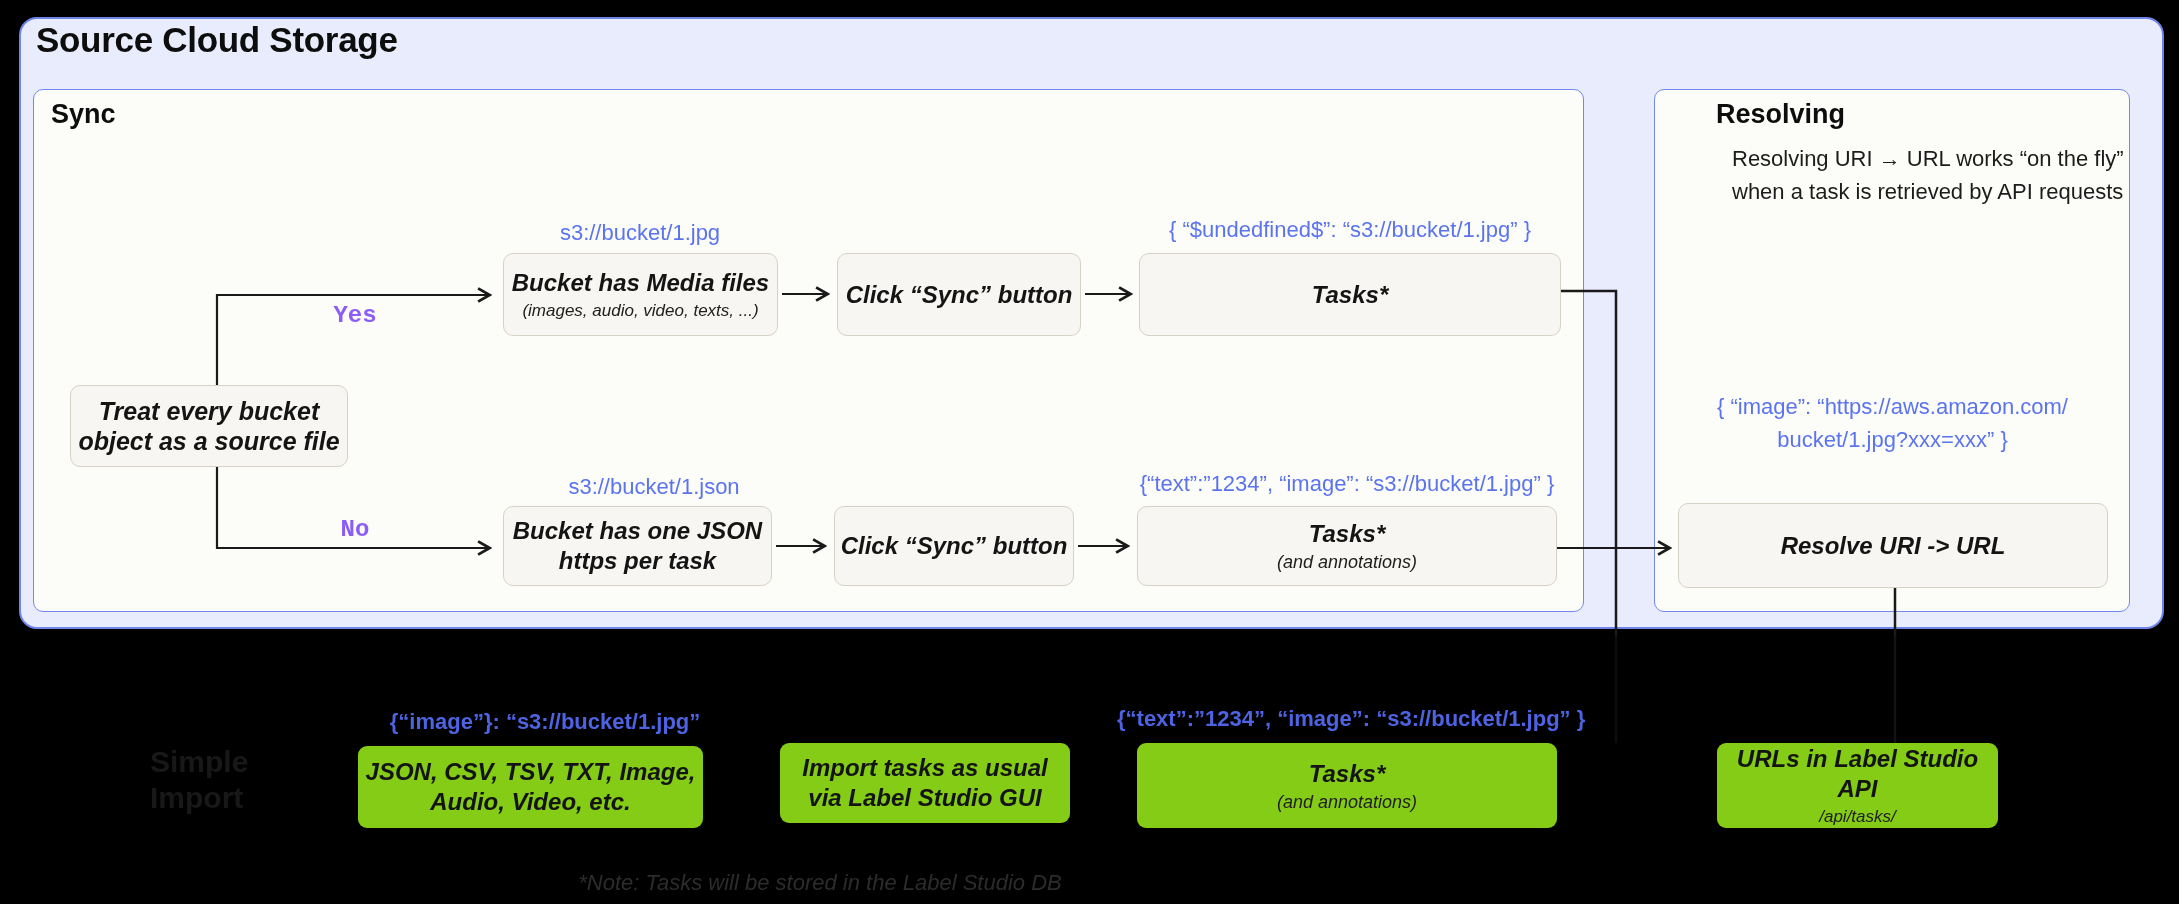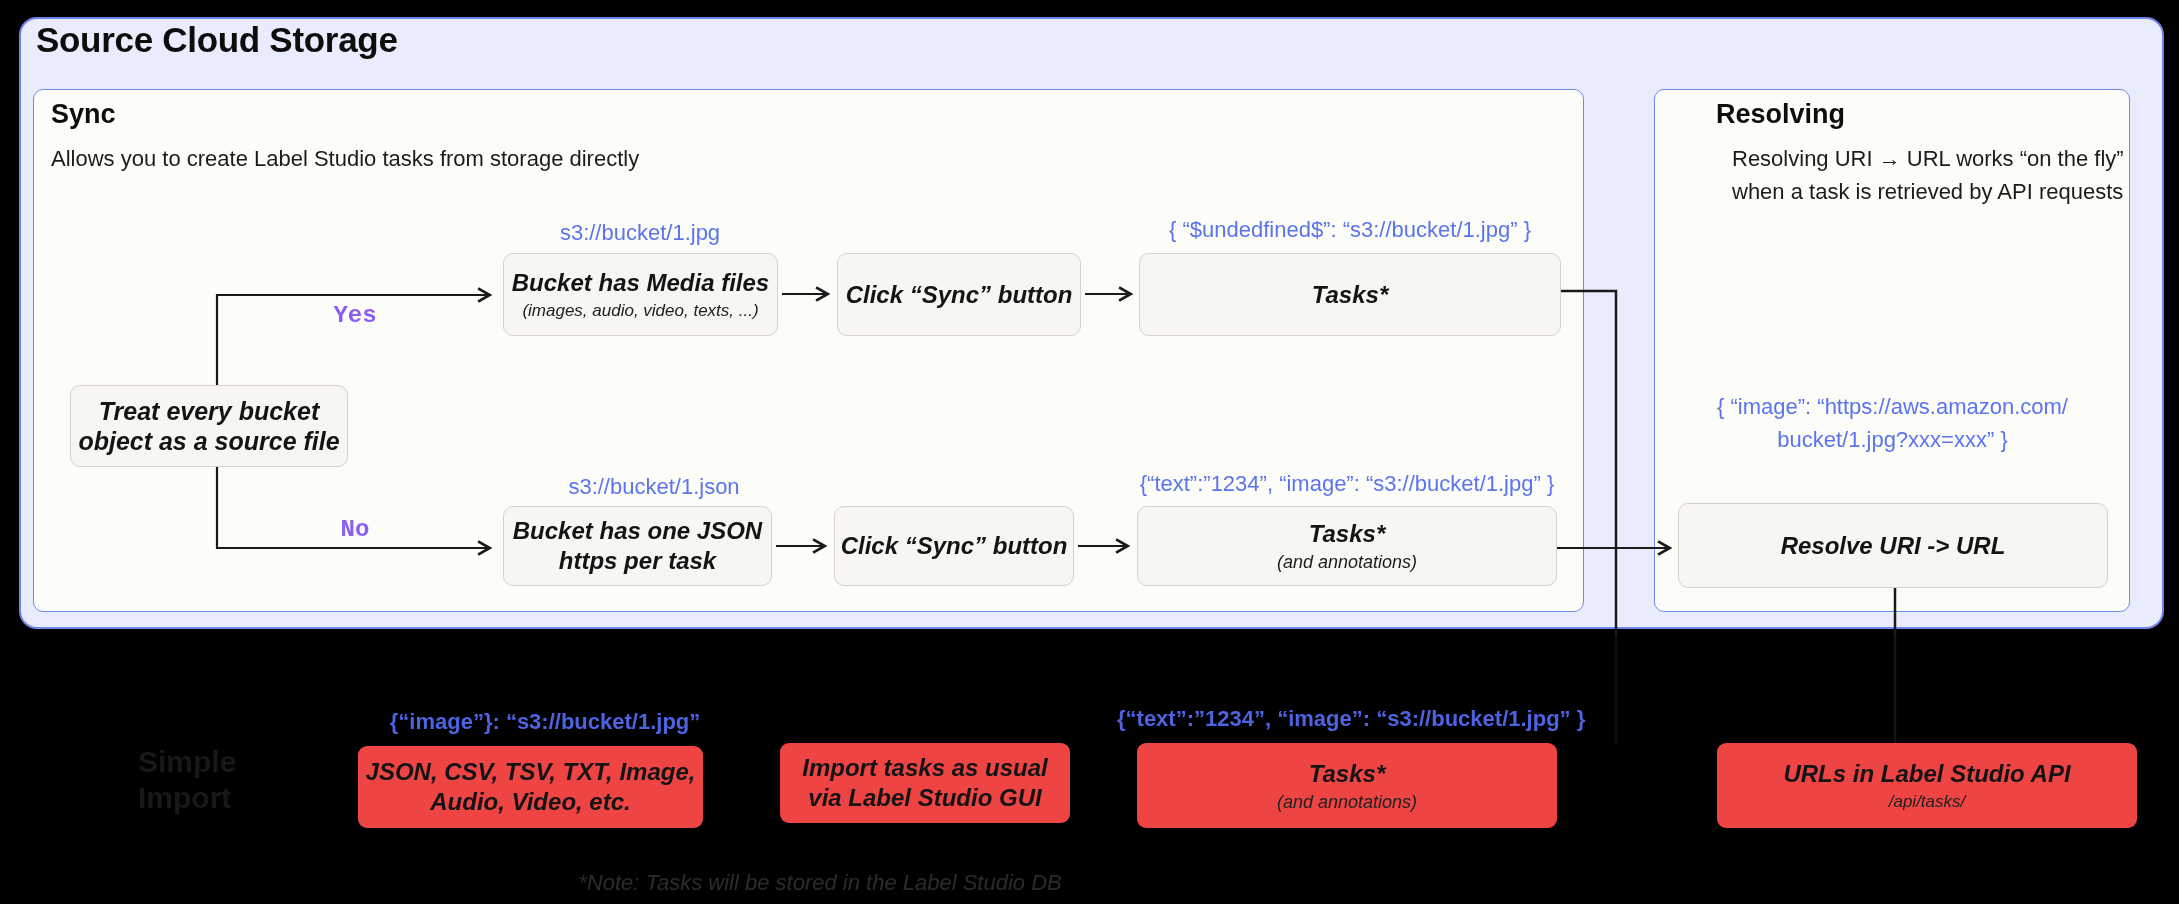--- a/index.html
+++ b/index.html
@@ -26,43 +26,42 @@
   .node{
     background:#f7f6f2;border:1.5px solid #d7d2c7;border-radius:10px;box-sizing:border-box;
     display:flex;flex-direction:column;align-items:center;justify-content:center;
     text-align:center;
     font-style:italic;
   }
   .node .main{font-size:24px;font-weight:bold;color:#141414;line-height:30px;}
   .node .sub{font-size:17px;color:#20201e;margin-top:3px;}
   
   .node-bottom{
-    background:#ef4444;border:none;border-radius:9px;
+    background:#84cc16;border:none;border-radius:9px;
   }
   
   .bluelabel{
     font-size:22px;color:#5b74ee;text-align:center;line-height:33px;white-space:nowrap;
   }
   .bluelabel-bright{color:#4d63e2;font-weight:bold;}
   .branch-label{font-size:24px;font-weight:bold;color:#8b5cf6;text-align:center;font-family:Liberation Mono, monospace;}
   .note{font-size:22px;font-style:italic;color:#2c2c2c;text-align:center;}
-  .hidden-title{font-size:30px;font-weight:bold;color:#181818;line-height:36px;}
+  .hidden-title{font-size:30px;font-weight:bold;color:#181818;line-height:36px;margin-left:12px;}
   svg.wires{position:absolute;left:0;top:0;pointer-events:none;}
 </style>
 </head>
 <body>
 
 <div id="stage">
 
   <div class="abs outer-panel"></div>
   <div class="abs page-title">Source Cloud Storage</div>
 
   <div class="abs section section-sync"></div>
   <div class="abs section-title" style="left:51px;top:99px;">Sync</div>
-  <div class="abs section-sub" style="left:51px;top:142px;">Allows you to create Label Studio tasks from storage directly</div>
 
   <div class="abs section section-resolving"></div>
   <div class="abs section-title" style="left:1672px;top:99px;margin-left:44px;">Resolving</div>
   <div class="abs section-sub" style="left:1732px;top:142px;width:445px;">
     <span style="display:block;">Resolving URI → URL works “on the fly”</span>
     <span style="display:block;">when a task is retrieved by API requests</span>
   </div>
 
   <svg class="wires" width="2179" height="904" viewBox="0 0 2179 904">
     <defs>
@@ -156,20 +155,20 @@
   <div class="abs node node-bottom" style="left:780px;top:743px;width:290px;height:80px;">
     <div class="main">
       <span style="display:block;">Import tasks as usual</span>
       <span style="display:block;">via Label Studio GUI</span>
     </div>
   </div>
   <div class="abs node node-bottom" style="left:1137px;top:743px;width:420px;height:85px;">
     <div class="main">Tasks*</div>
     <div class="sub" style="font-size:18px;">(and annotations)</div>
   </div>
-  <div class="abs node node-bottom" style="left:1717px;top:743px;width:420px;height:85px;">
+  <div class="abs node node-bottom" style="left:1717px;top:743px;width:281px;height:85px;">
     <div class="main">URLs in Label Studio API</div>
     <div class="sub" style="font-size:17px;">/api/tasks/</div>
   </div>
 
   <div class="abs note" style="left:570px;top:870px;width:500px;">*Note: Tasks will be stored in the Label Studio DB</div>
 
 </div>
 
 </body></html>

